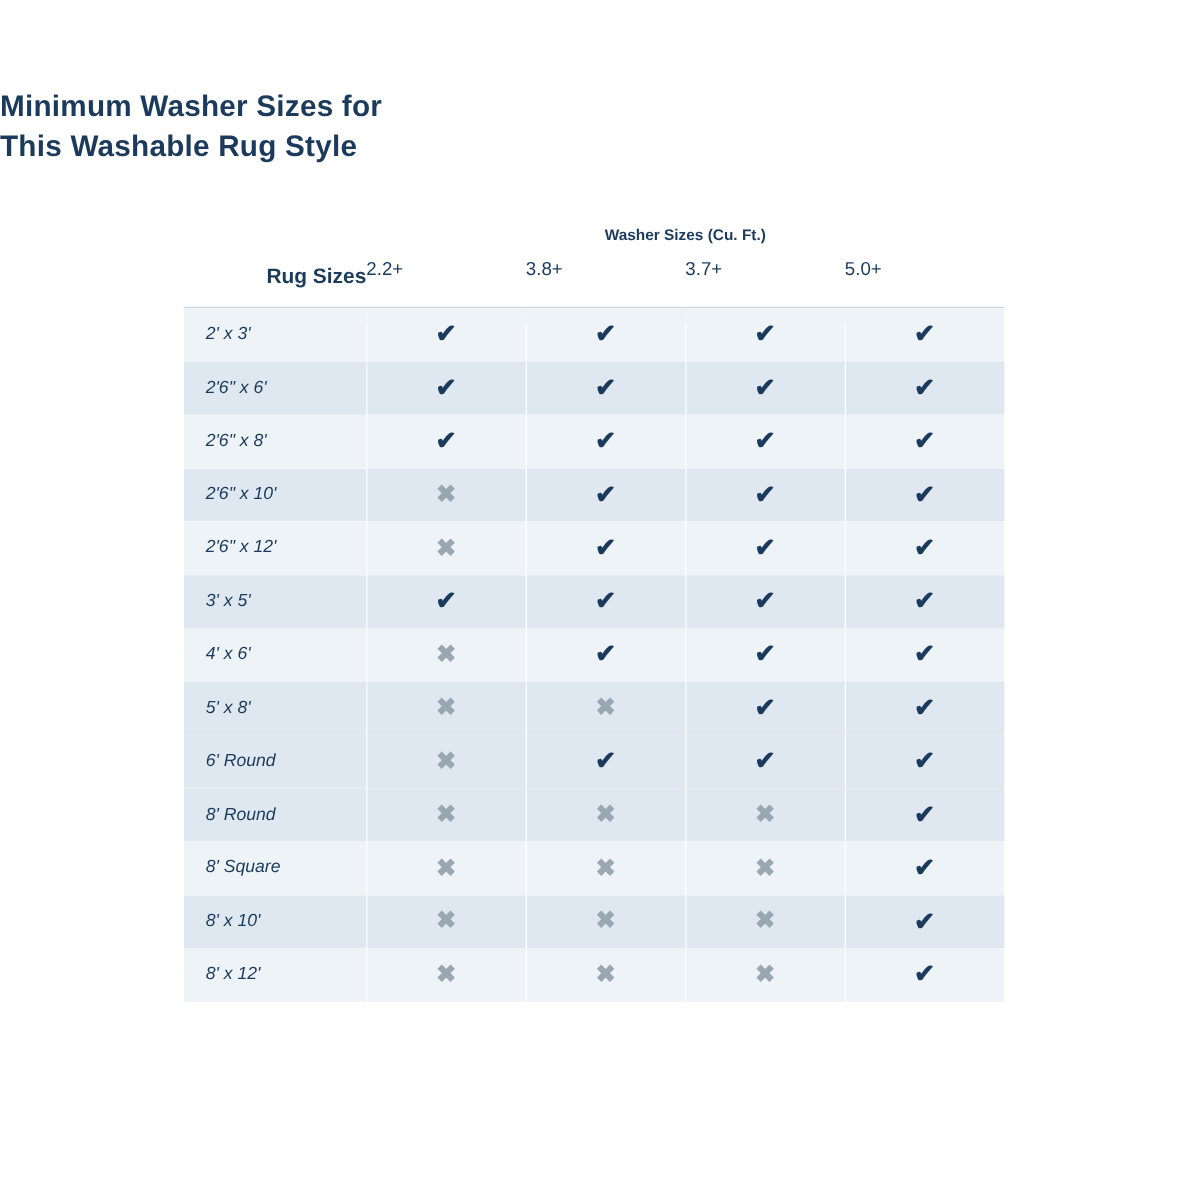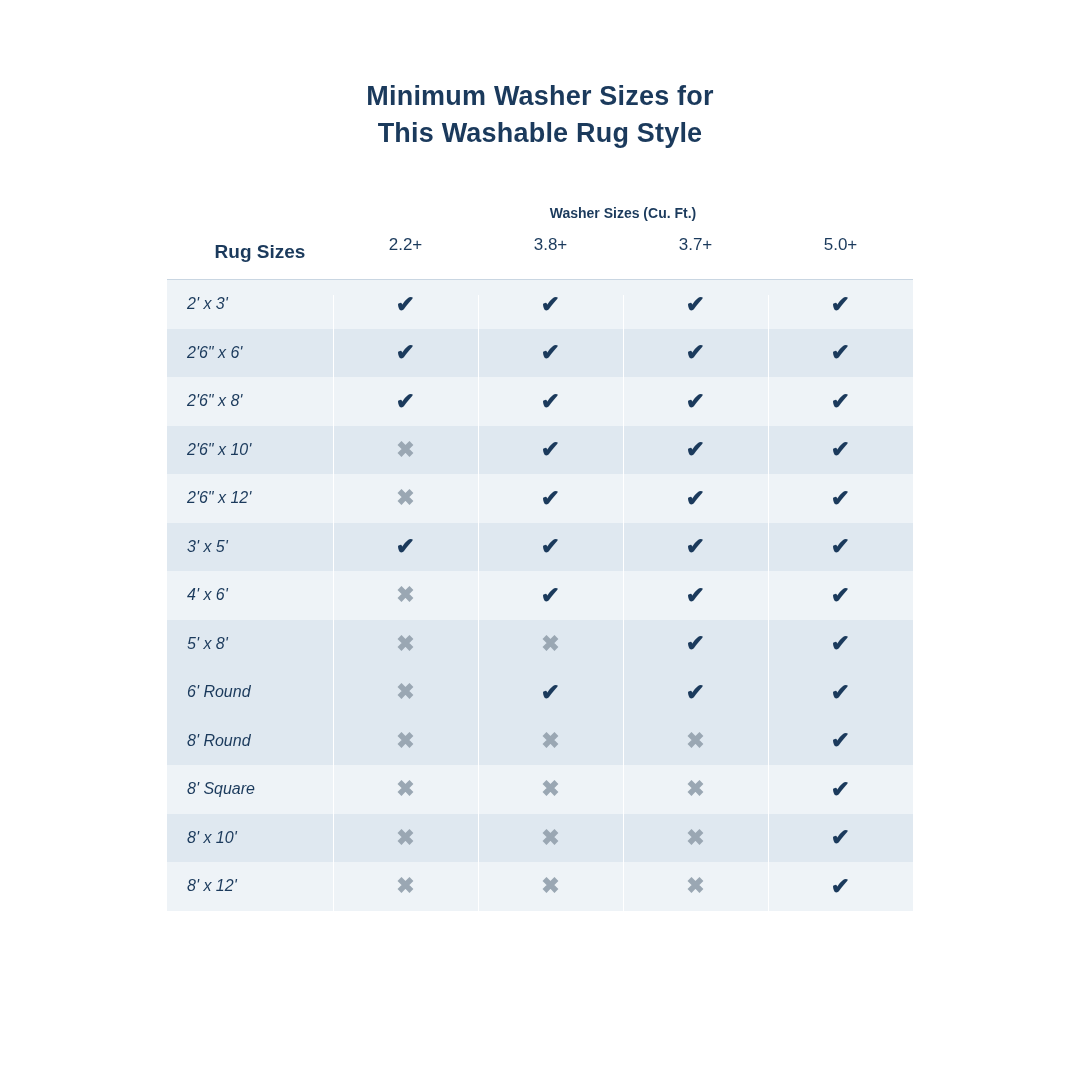--- a/index.html
+++ b/index.html
@@ -14,21 +14,20 @@
     color: #1b3a5c;
     overflow: hidden;
   }
   .page {
     position: relative;
     width: 1080px;
     height: 1080px;
     box-sizing: border-box;
   }
   .title {
-    text-align: center;
     font-size: 27px;
     font-weight: bold;
     color: #1b3a5c;
     letter-spacing: 0.2px;
     line-height: 1.38;
     padding-top: 78px;
   }
   .title .line {
     display: block;
   }
@@ -47,29 +46,29 @@
     margin-bottom: 14px;
   }
   table.grid {
     border-collapse: collapse;
     width: 746px;
     table-layout: fixed;
   }
   table.grid col.rug-col { width: 166px; }
   table.grid col.w-col { width: 145px; }
   th.rug-head {
-    text-align: center;
+    text-align: right;
     font-size: 19px;
     font-weight: bold;
     color: #1b3a5c;
     padding: 0 0 16px 20px;
     vertical-align: bottom;
   }
   th.w-head {
-    text-align: center;
+    text-align: left;
     font-size: 17px;
     font-weight: normal;
     color: #1b3a5c;
     padding: 0 0 24px 0;
     vertical-align: bottom;
   }
   thead tr {
     border-bottom: 1px solid #c9d6e2;
   }
   tbody td {

